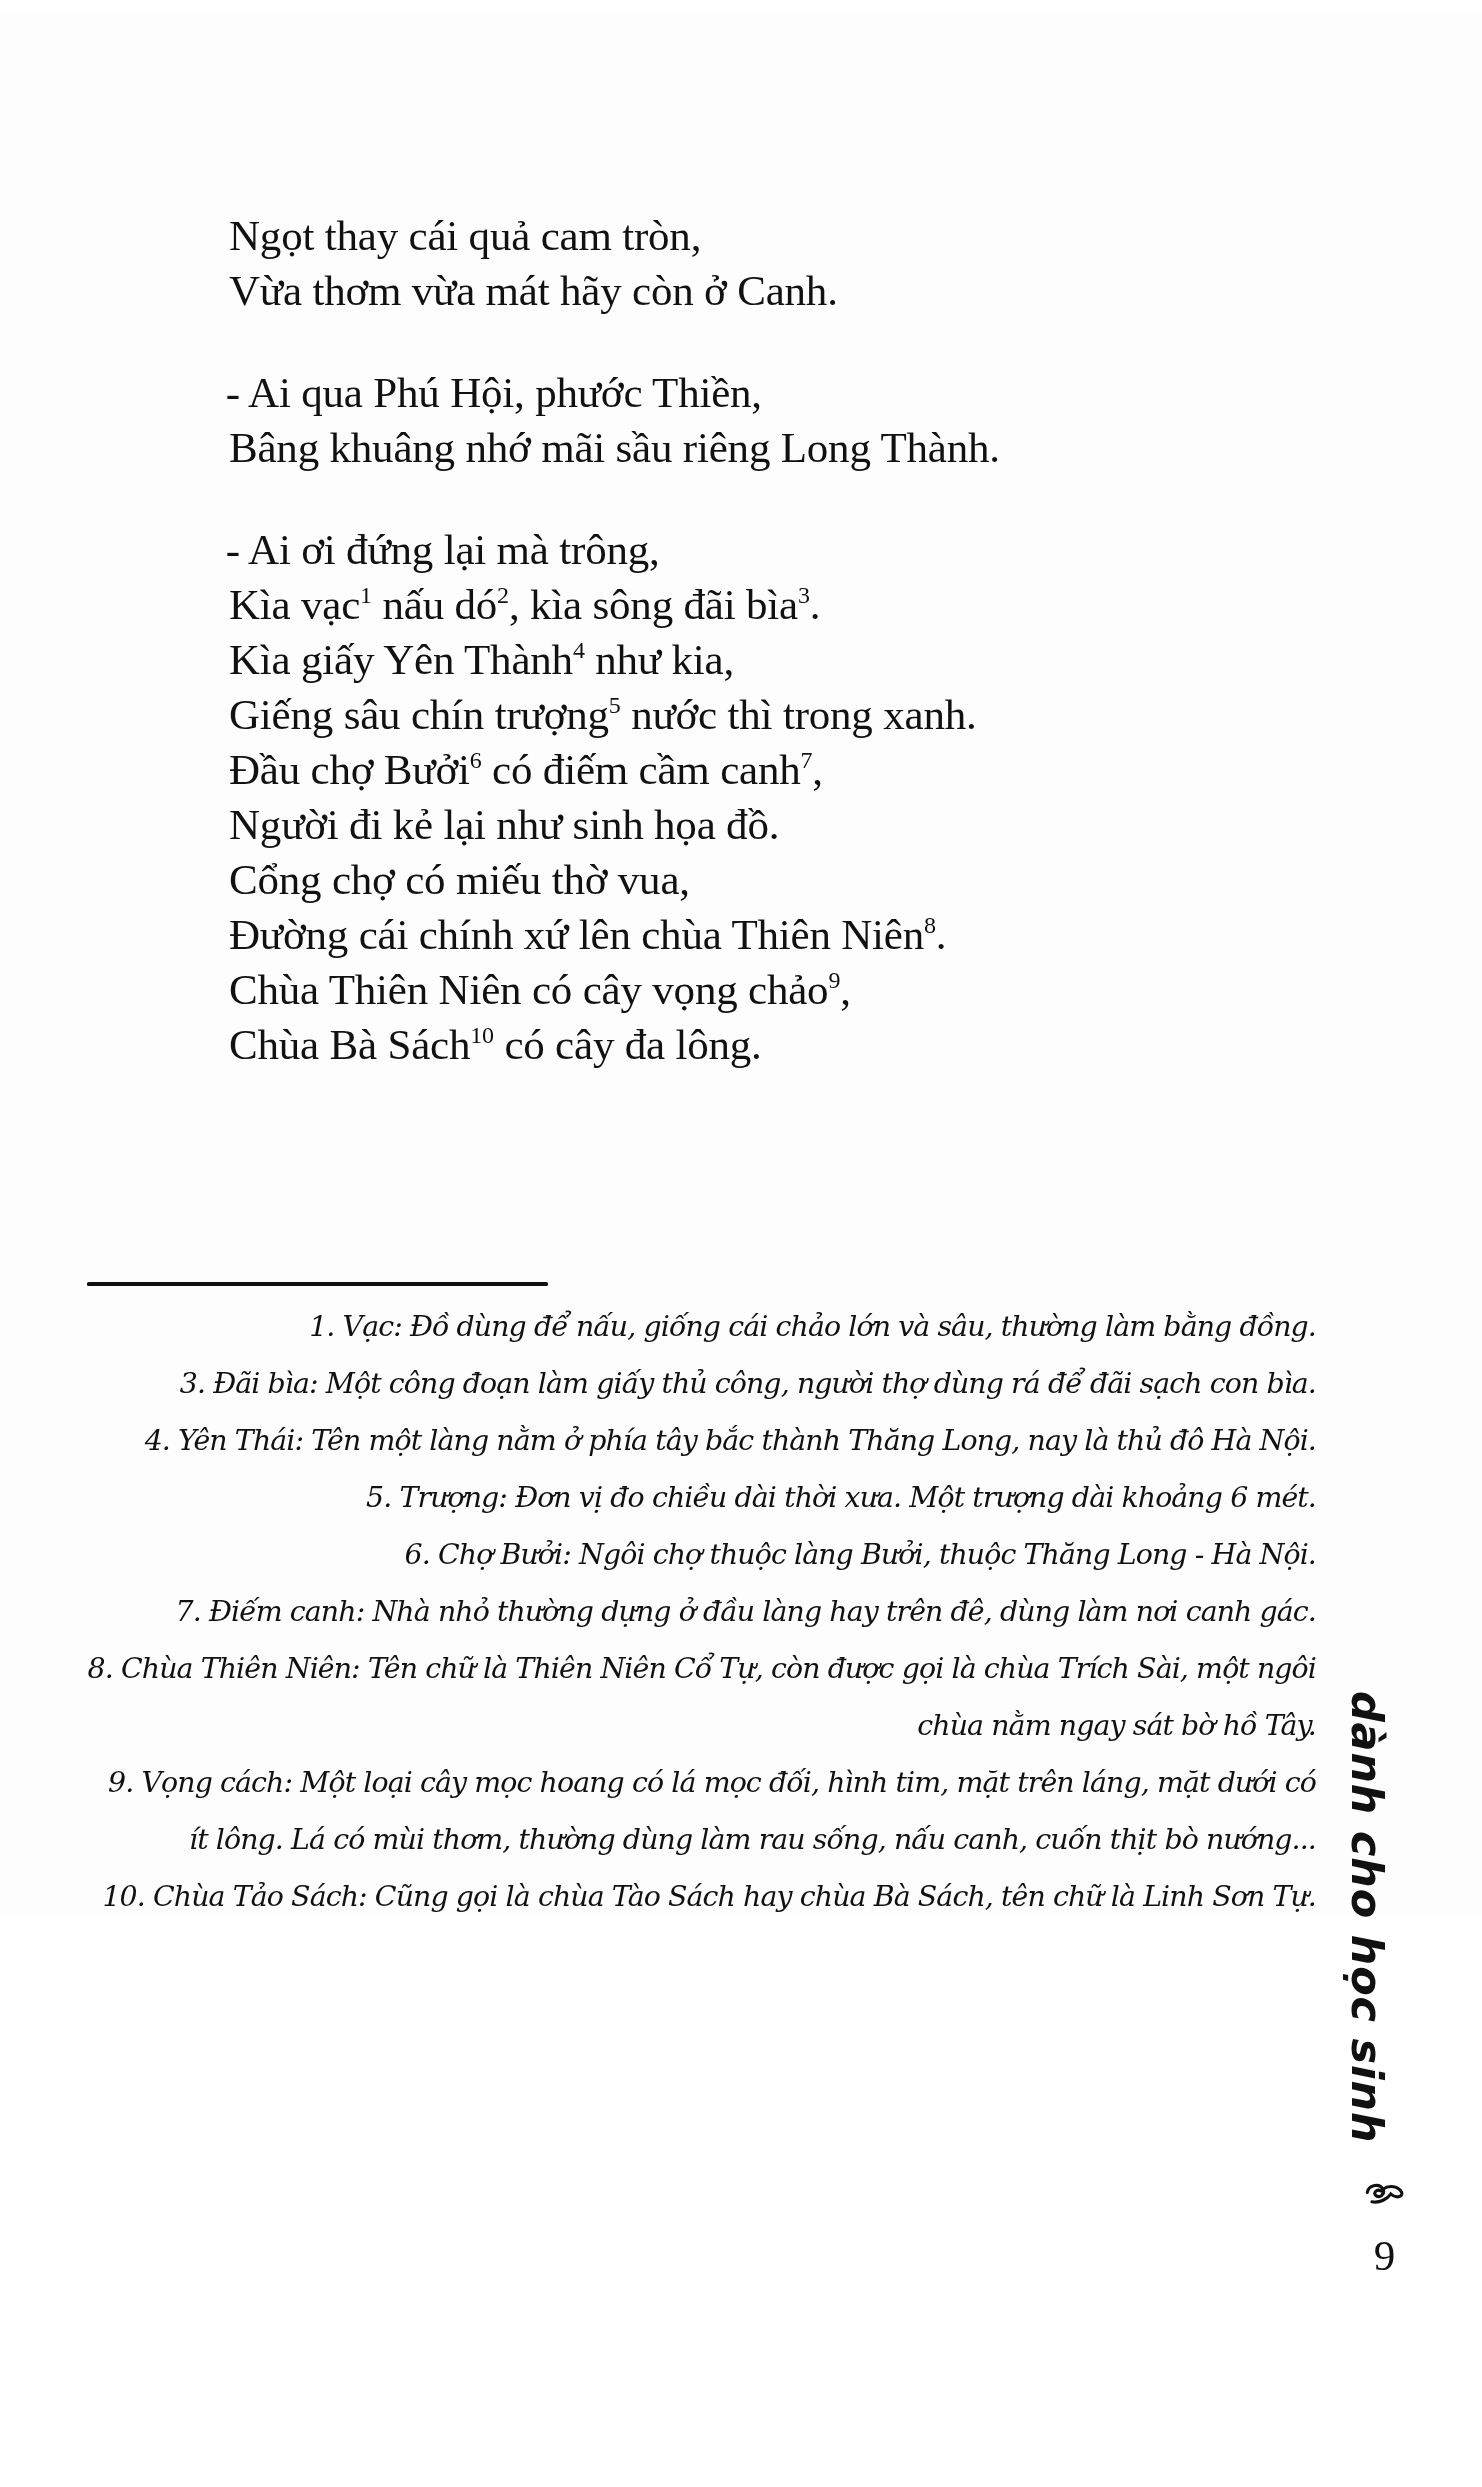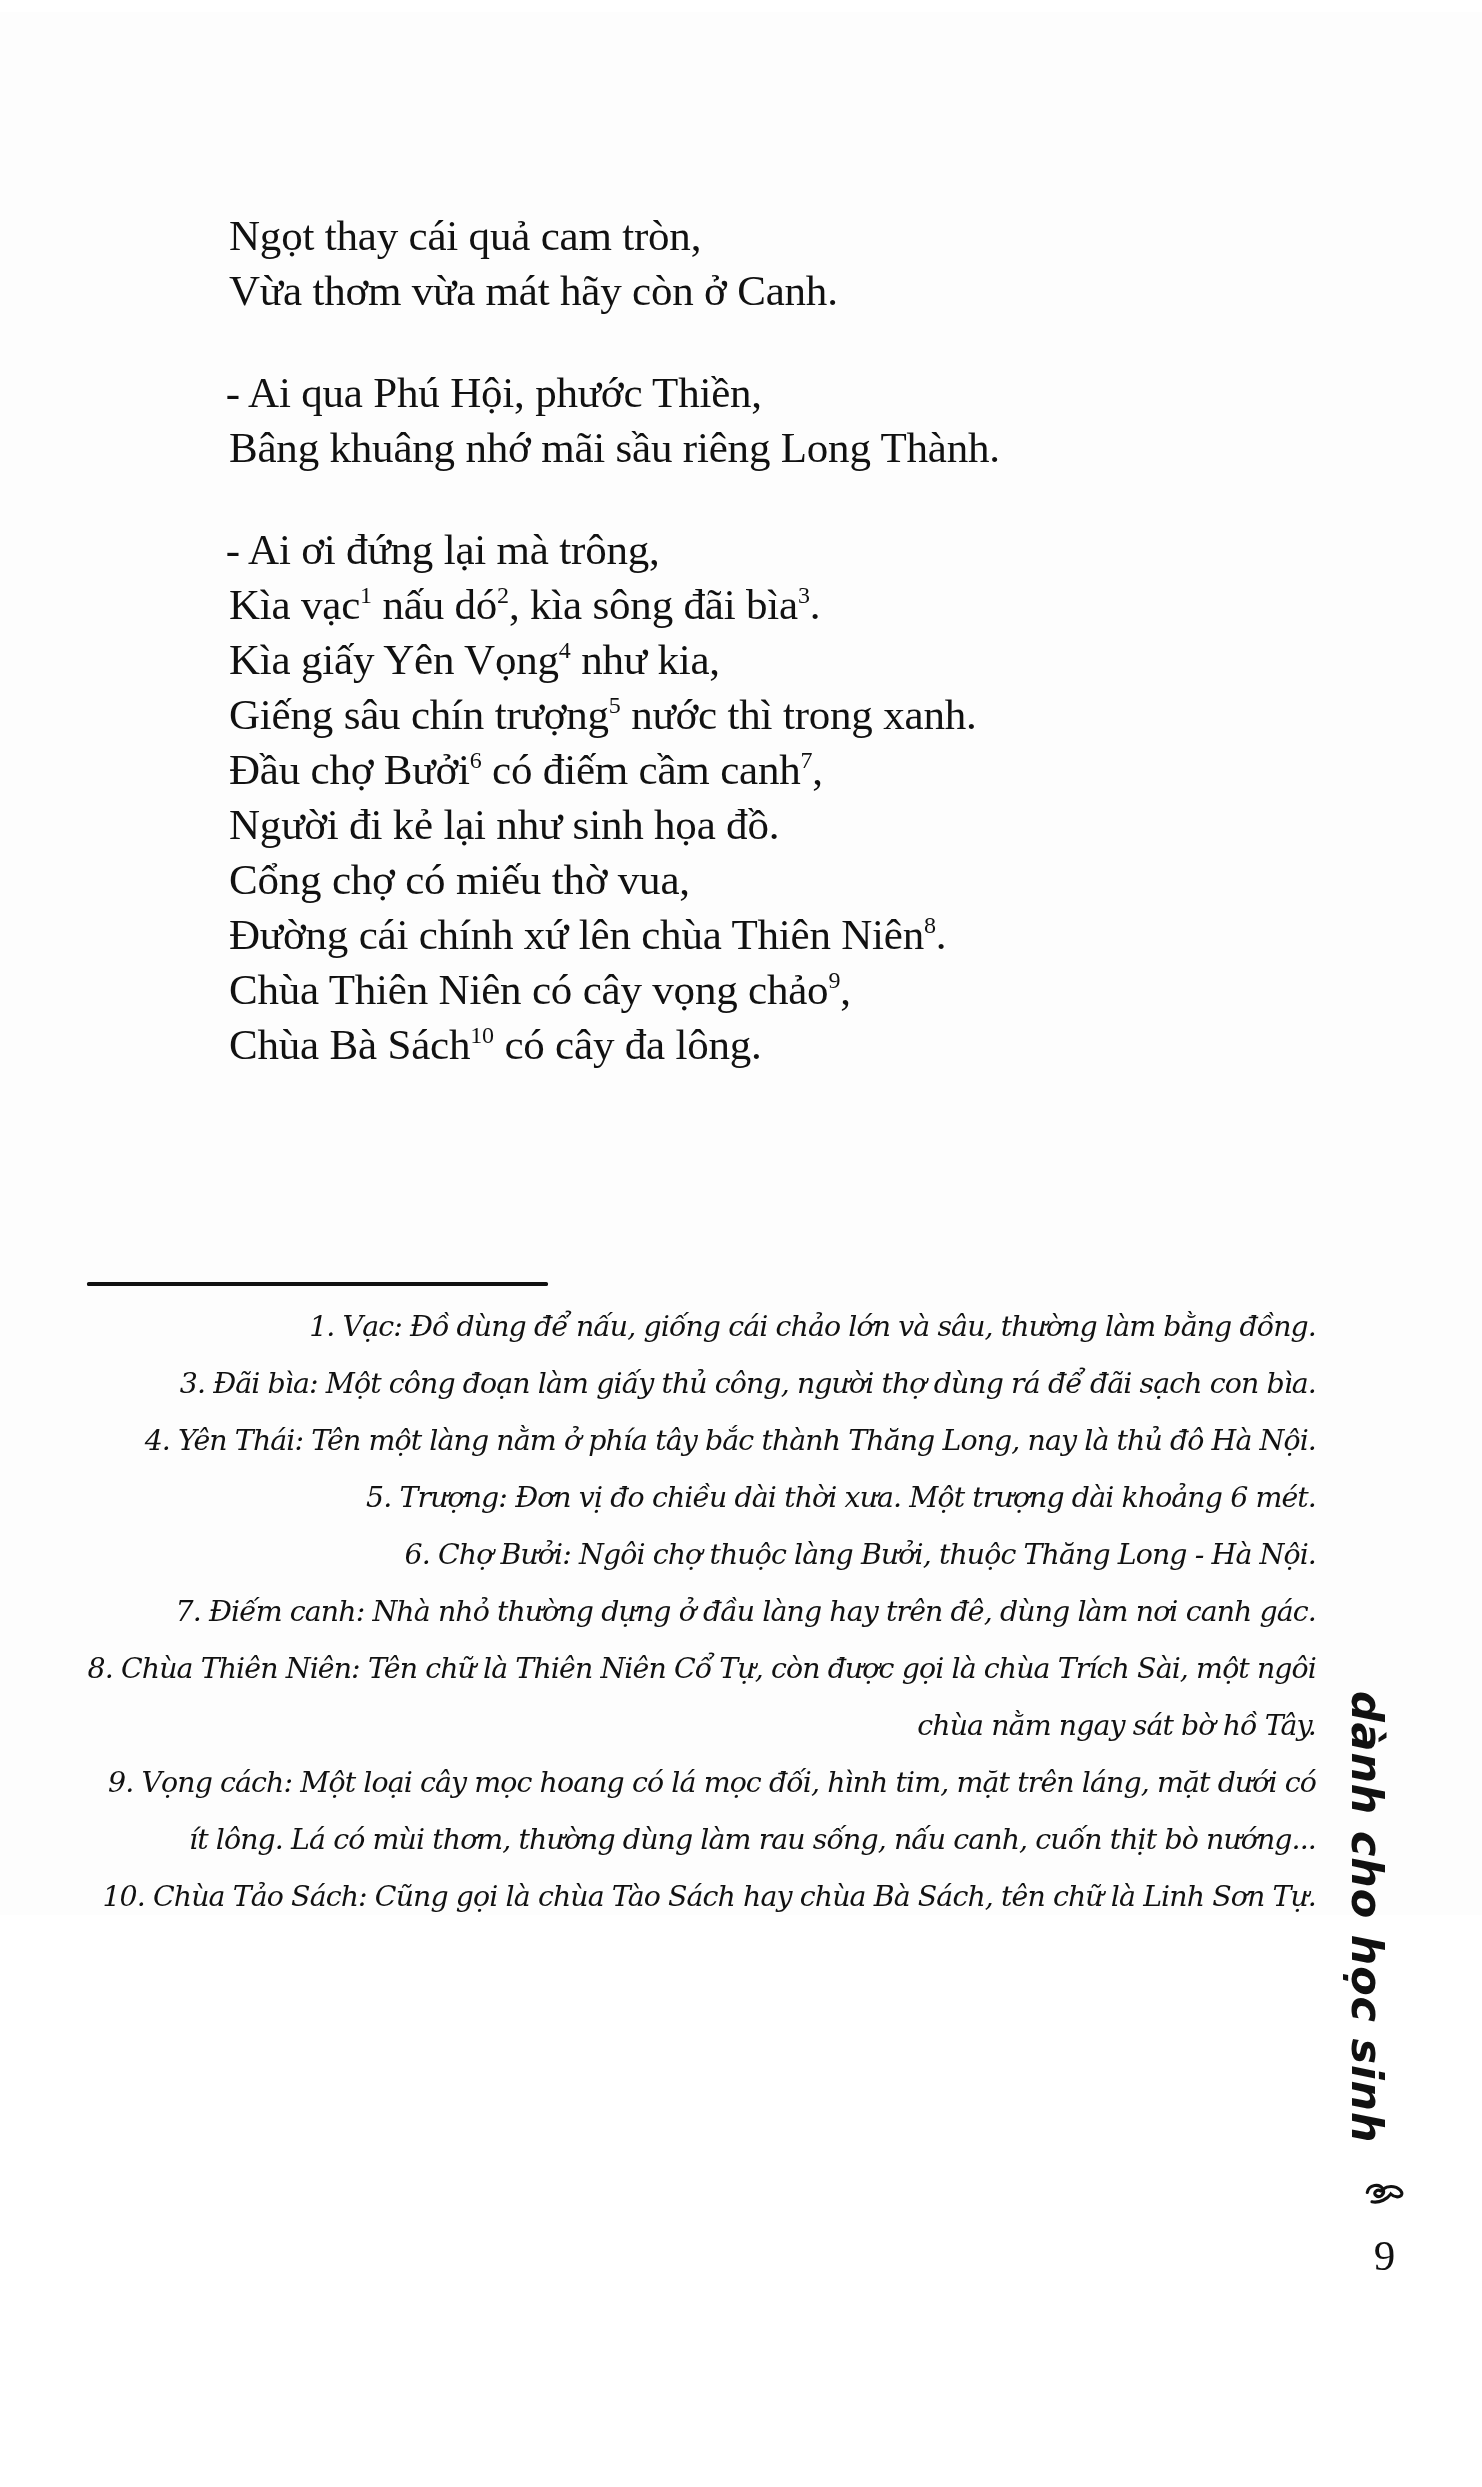--- a/index.html
+++ b/index.html
@@ -133,21 +133,21 @@
     </div>
 
     <div class="stanza">
       <span class="verse first-dash">- Ai ơi đứng lại mà trông,</span>
 
       <span class="verse">
         <span>Kìa vạc</span><sup class="fn-ref">1</sup><span> nấu dó</span><sup class="fn-ref">2</sup><span>, kìa sông đãi bìa</span><sup class="fn-ref">3</sup><span>.</span>
       </span>
 
       <span class="verse">
-        <span>Kìa giấy Yên Vọng</span><sup class="fn-ref">4</sup><span> như kia,</span>
+        <span>Kìa giấy Yên Thành</span><sup class="fn-ref">4</sup><span> như kia,</span>
       </span>
 
       <span class="verse">
         <span>Giếng sâu chín trượng</span><sup class="fn-ref">5</sup><span> nước thì trong xanh.</span>
       </span>
 
       <span class="verse">
         <span>Đầu chợ Bưởi</span><sup class="fn-ref">6</sup><span> có điếm cầm canh</span><sup class="fn-ref">7</sup><span>,</span>
       </span>
 

